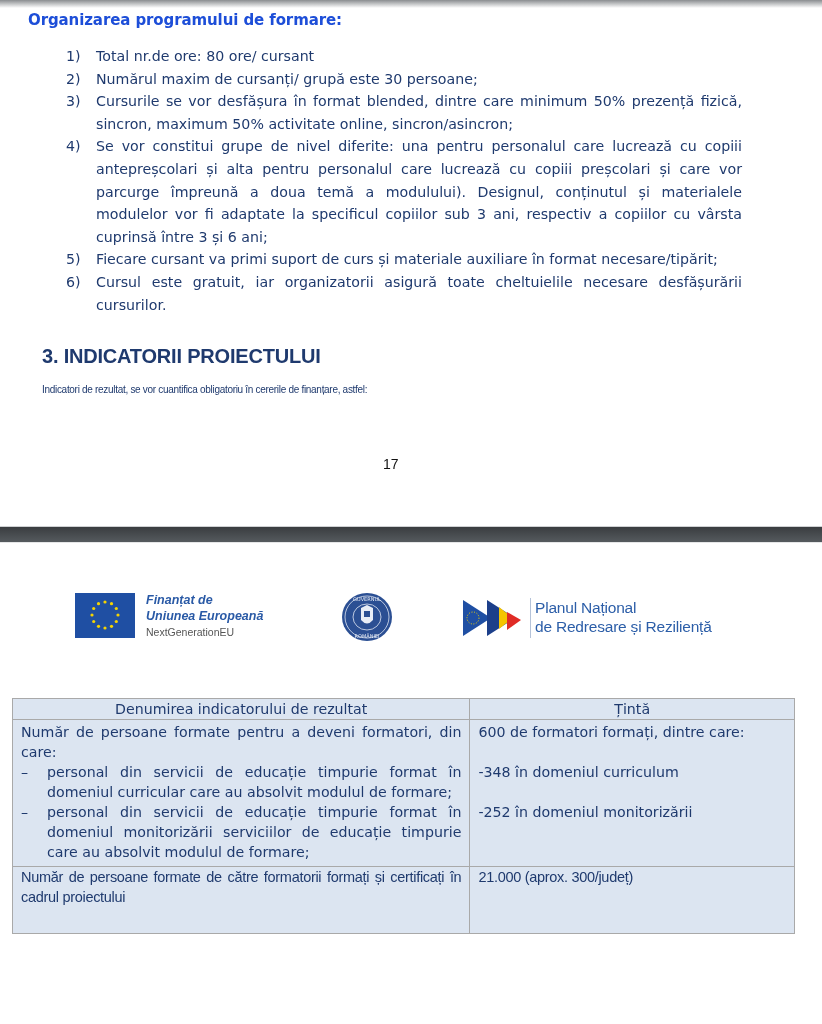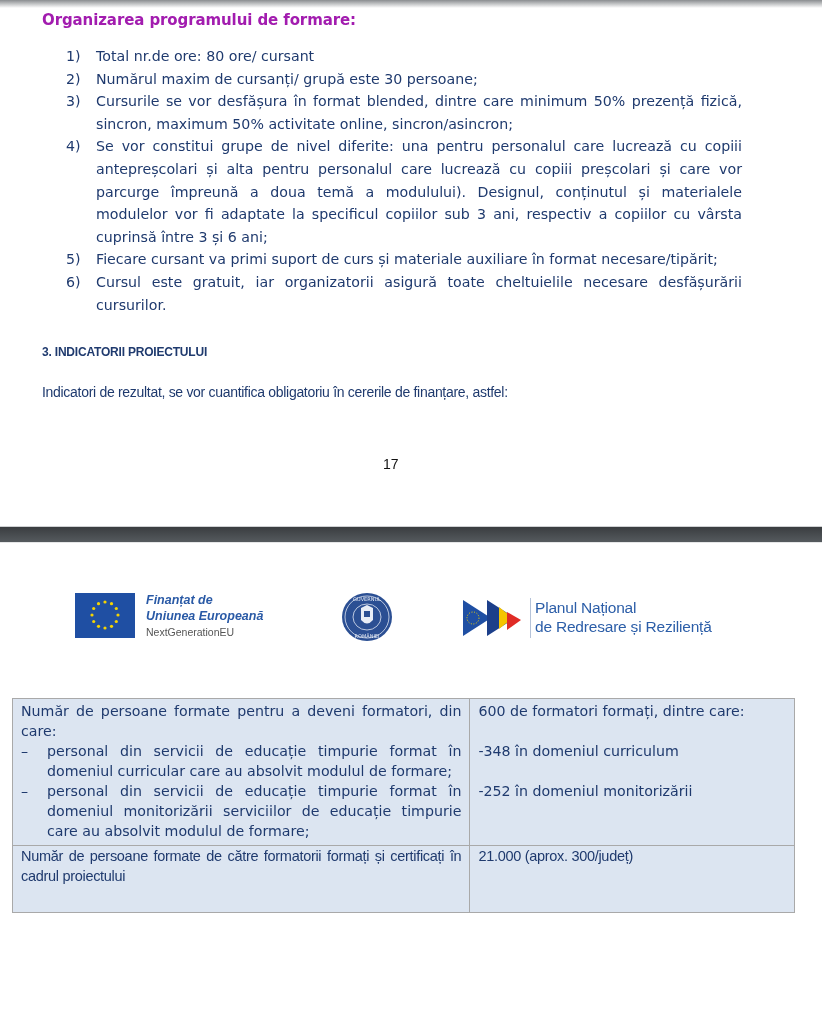--- a/index.html
+++ b/index.html
@@ -3,29 +3,29 @@
 <meta charset="utf-8">
 <style>
   * { box-sizing: border-box; margin: 0; padding: 0; }
   html, body { width: 822px; height: 1024px; overflow: hidden; background: #ffffff; }
   body { position: relative; font-family: "DejaVu Sans", sans-serif; color: #1f2d5a; }
 
   .page-top { position: absolute; left: 0; top: 0; width: 822px; height: 527px; background: #fff; }
   .top-shadow { position: absolute; left: 0; top: 0; width: 822px; height: 8px;
     background: linear-gradient(#8a8d90, #ffffff); }
 
-  .sec-heading { position: absolute; left: 42px; top: 11px; font-size: 15px; font-weight: bold; color: #a21caf; letter-spacing: -0.1px; }
+  .sec-heading { position: absolute; left: 28px; top: 11px; font-size: 15px; font-weight: bold; color: #1d4ed8; letter-spacing: -0.1px; }
 
   .list { position: absolute; left: 66px; top: 45px; width: 676px; font-size: 14.2px; line-height: 22.6px; color: #1f3a6e; }
   .list-item { display: flex; }
   .list-num { width: 30px; flex: none; }
   .list-text { flex: 1; text-align: justify; }
 
-  .sec3 { position: absolute; left: 42px; top: 345px; font-size: 12px; font-weight: bold; color: #1f3a6e; font-family: "Liberation Sans", sans-serif; letter-spacing: -0.2px; }
-  .intro { position: absolute; left: 42px; top: 384px; font-size: 14px; color: #1f3a6e; font-family: "Liberation Sans", sans-serif; letter-spacing: -0.3px; }
+  .sec3 { position: absolute; left: 42px; top: 345px; font-size: 20px; font-weight: bold; color: #1f3a6e; font-family: "Liberation Sans", sans-serif; letter-spacing: -0.2px; }
+  .intro { position: absolute; left: 42px; top: 384px; font-size: 10px; color: #1f3a6e; font-family: "Liberation Sans", sans-serif; letter-spacing: -0.3px; }
   .page-number { position: absolute; left: 383px; top: 456px; font-size: 14px; color: #111; font-family: "Liberation Sans", sans-serif; }
 
   .divider { position: absolute; left: 0; top: 526px; width: 822px; height: 17px;
     background: linear-gradient(#3a3d40, #555a5e); border-top: 1px solid #cfd1d3; border-bottom: 1px solid #e5e6e7; }
 
   .page-bottom { position: absolute; left: 0; top: 543px; width: 822px; height: 481px; background: #fff; }
 
   
   .eu-flag { position: absolute; left: 75px; top: 593px; width: 60px; height: 45px; background: #1f4fa3; }
   .eu-flag svg { width: 60px; height: 45px; }
@@ -146,20 +146,24 @@
   </svg>
 </div>
 <div class="pnrr-sep"></div>
 <div class="pnrr-text">
   <div>Planul Național</div>
   <div>de Redresare și Reziliență</div>
 </div>
 
 <table class="indicators">
   <tbody>
+      <tr>
+    <th class="c1">Denumirea indicatorului de rezultat</th>
+    <th class="c2">Țintă</th>
+  </tr>
   <tr class="r2">
     <td class="c1">
       <div>Număr de persoane formate pentru a deveni formatori, din care:</div>
       <div class="bullet">
         <span class="bullet-dash">–</span>
         <span class="bullet-text">personal din servicii de educație timpurie format în domeniul curricular care au absolvit modulul de formare;</span>
       </div>
       <div class="bullet">
         <span class="bullet-dash">–</span>
         <span class="bullet-text">personal din servicii de educație timpurie format în domeniul monitorizării serviciilor de educație timpurie care au absolvit modulul de formare;</span>

